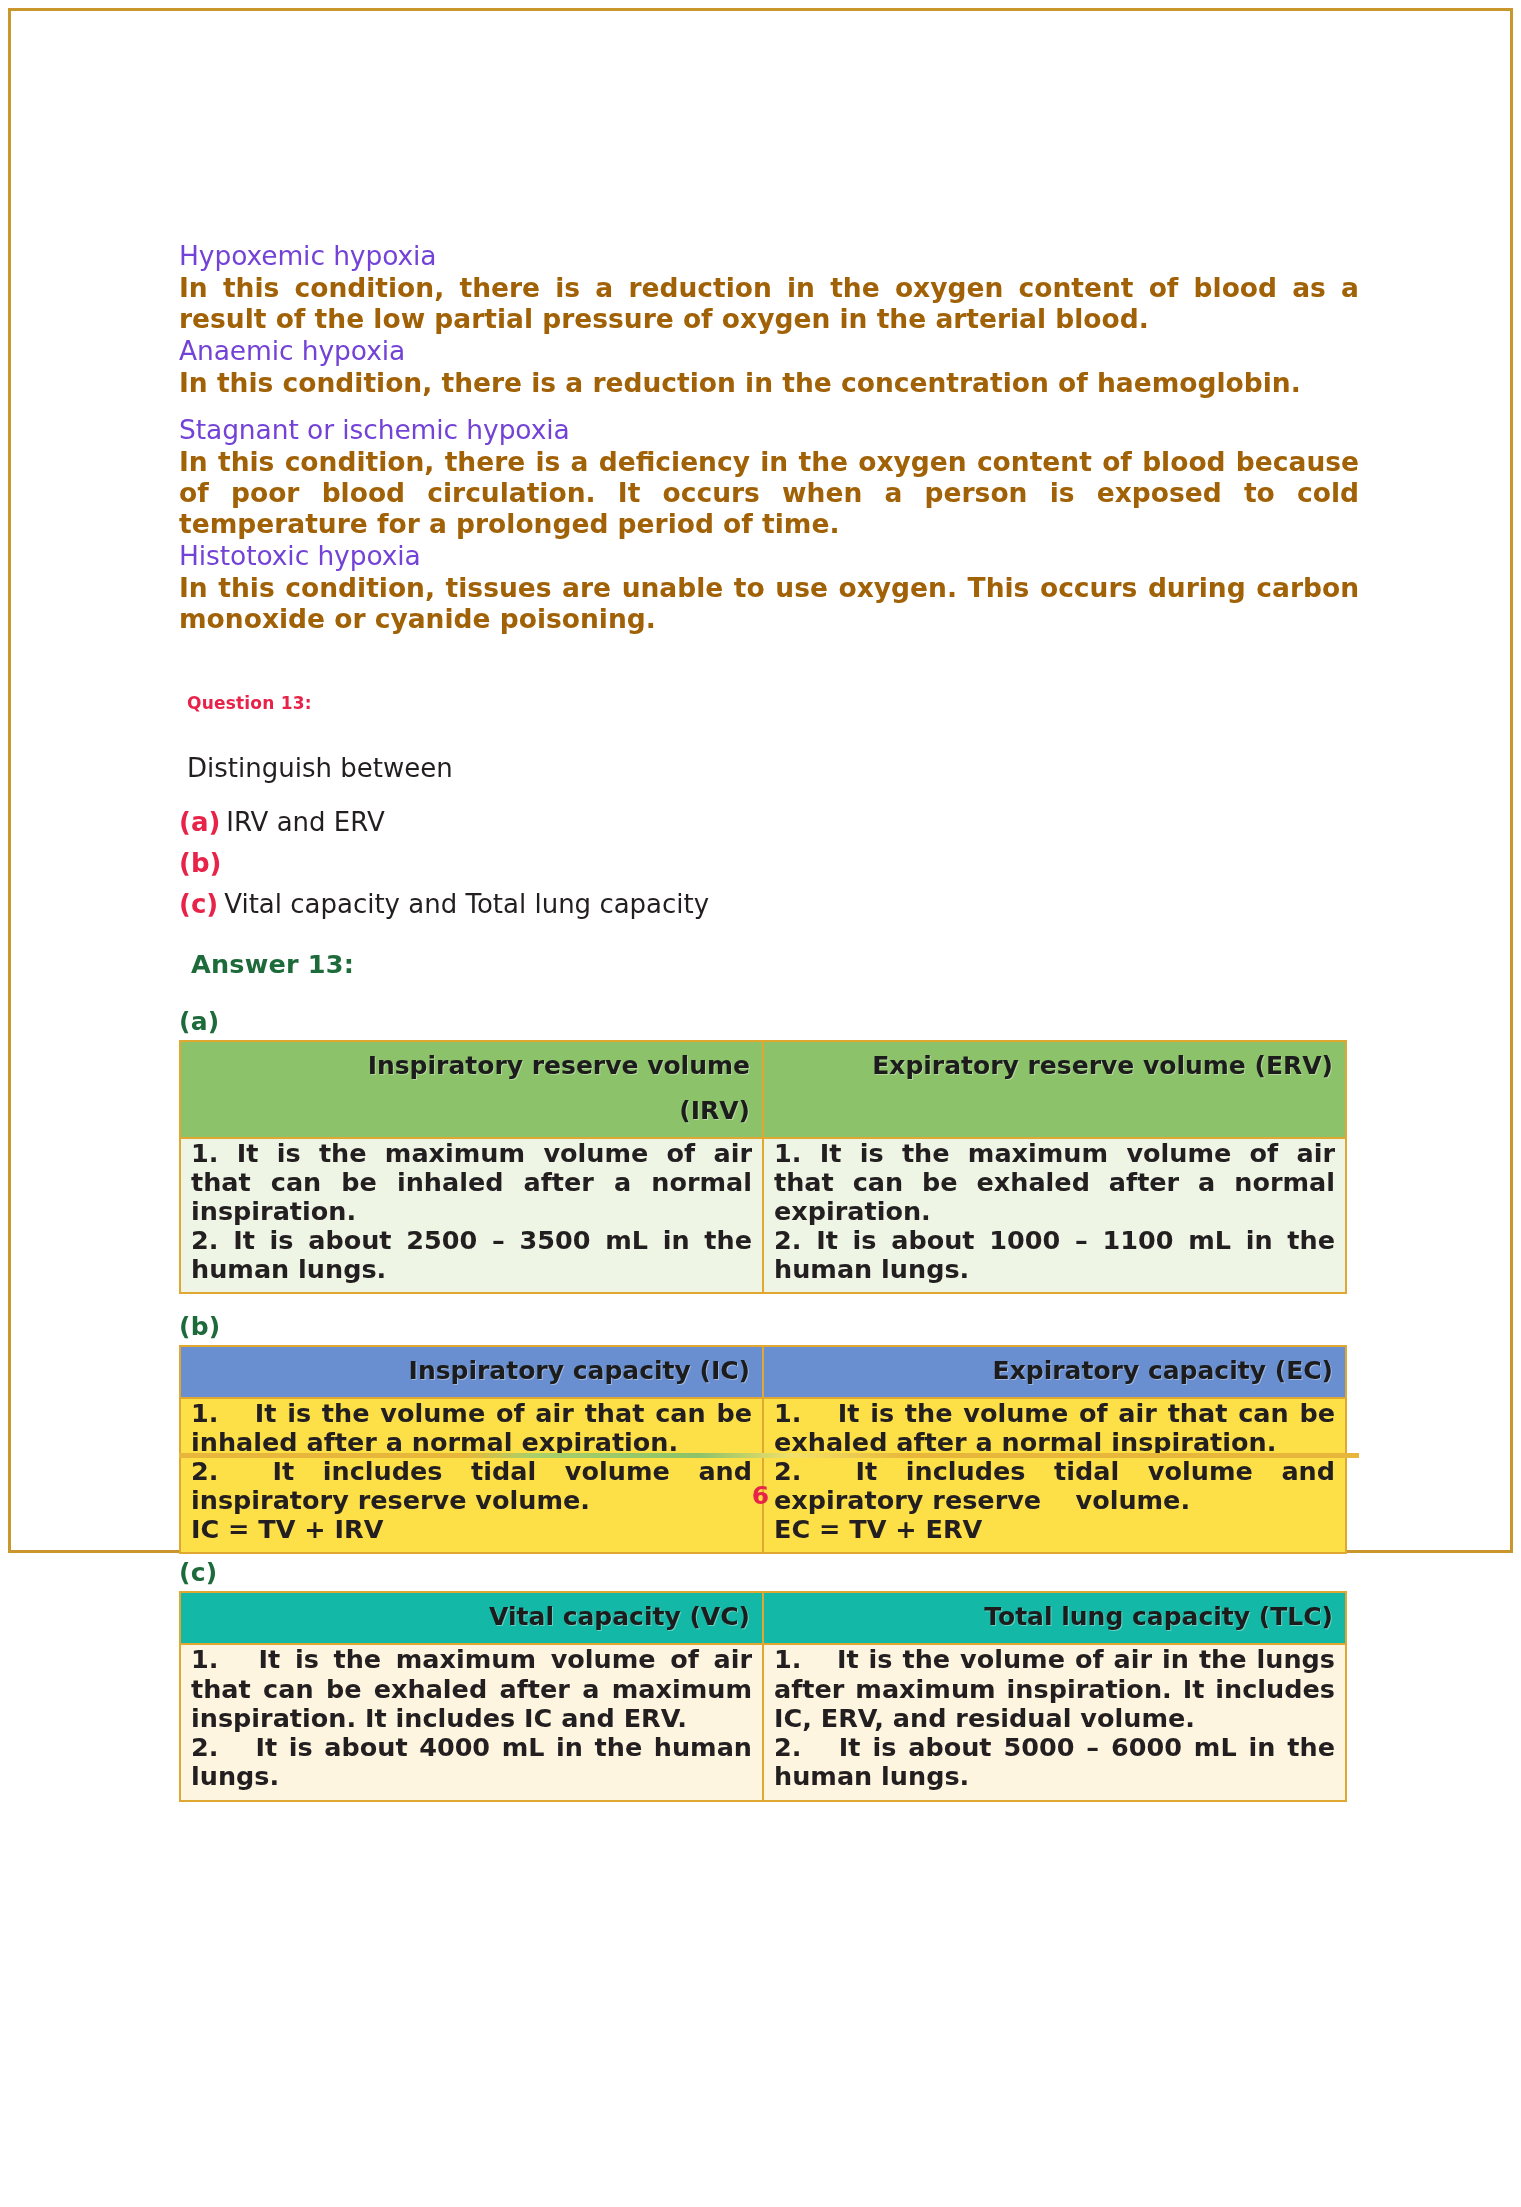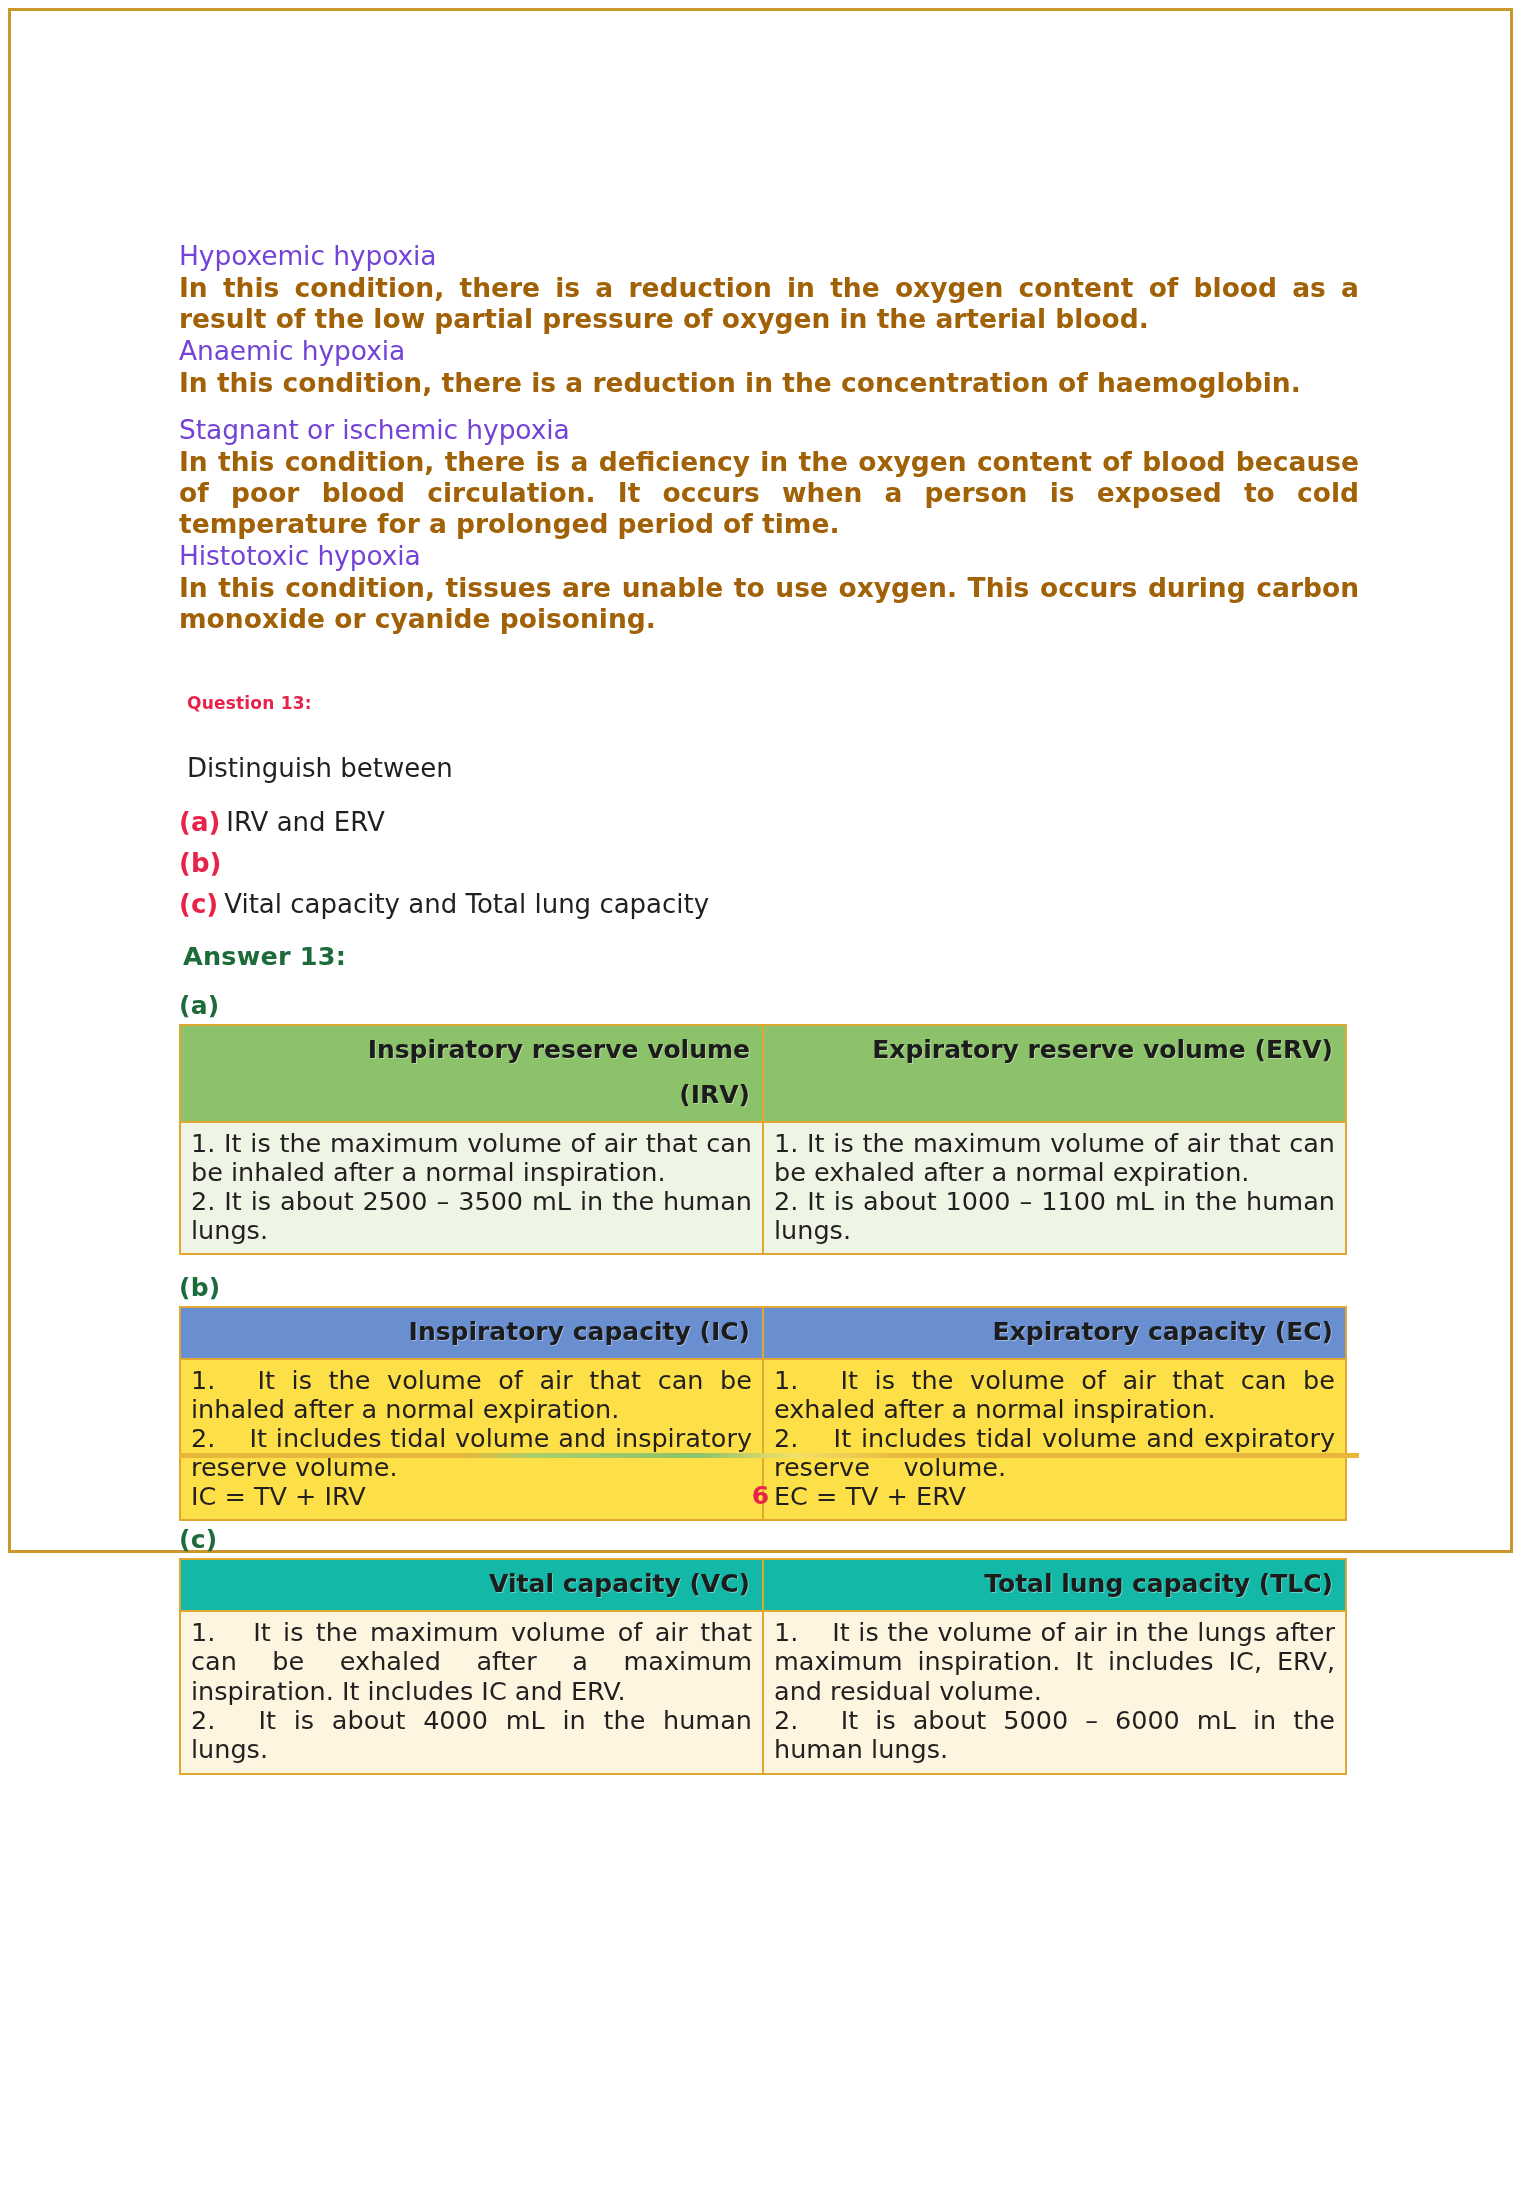--- a/index.html
+++ b/index.html
@@ -57,21 +57,21 @@
     color: #e8234a;
     font-weight: bold;
     font-size: 17px;
     margin: 8px;
     letter-spacing: 0.2px;
   }
   .a-head {
     color: #1d6b3a;
     font-weight: bold;
     font-size: 25.5px;
-    margin: 4px;
+    margin: 12px;
     letter-spacing: 0.2px;
   }
   .plain-line {
     color: #231f20;
     font-size: 26px;
     margin: 8px;
   }
   .opt-line {
     color: #231f20;
     font-size: 26px;
@@ -95,21 +95,22 @@
 
   
   table.cmp {
     width: 1168px;
     border-collapse: collapse;
     table-layout: fixed;
   }
   table.cmp td, table.cmp th {
     border: 2px solid #e0a830;
     vertical-align: top;
-    padding: 6px 10px 8px 10px;
+    padding: 0 10px 8px 10px;
+    font-weight: bold;
   }
   table.cmp th {
     text-align: right;
     font-weight: bold;
     font-size: 25px;
     color: #1c1c1c;
     padding: 9px 12px 12px 8px;
     text-shadow: 1px 1px 0 rgba(255,255,255,0.35);
   }
   table.cmp td {

